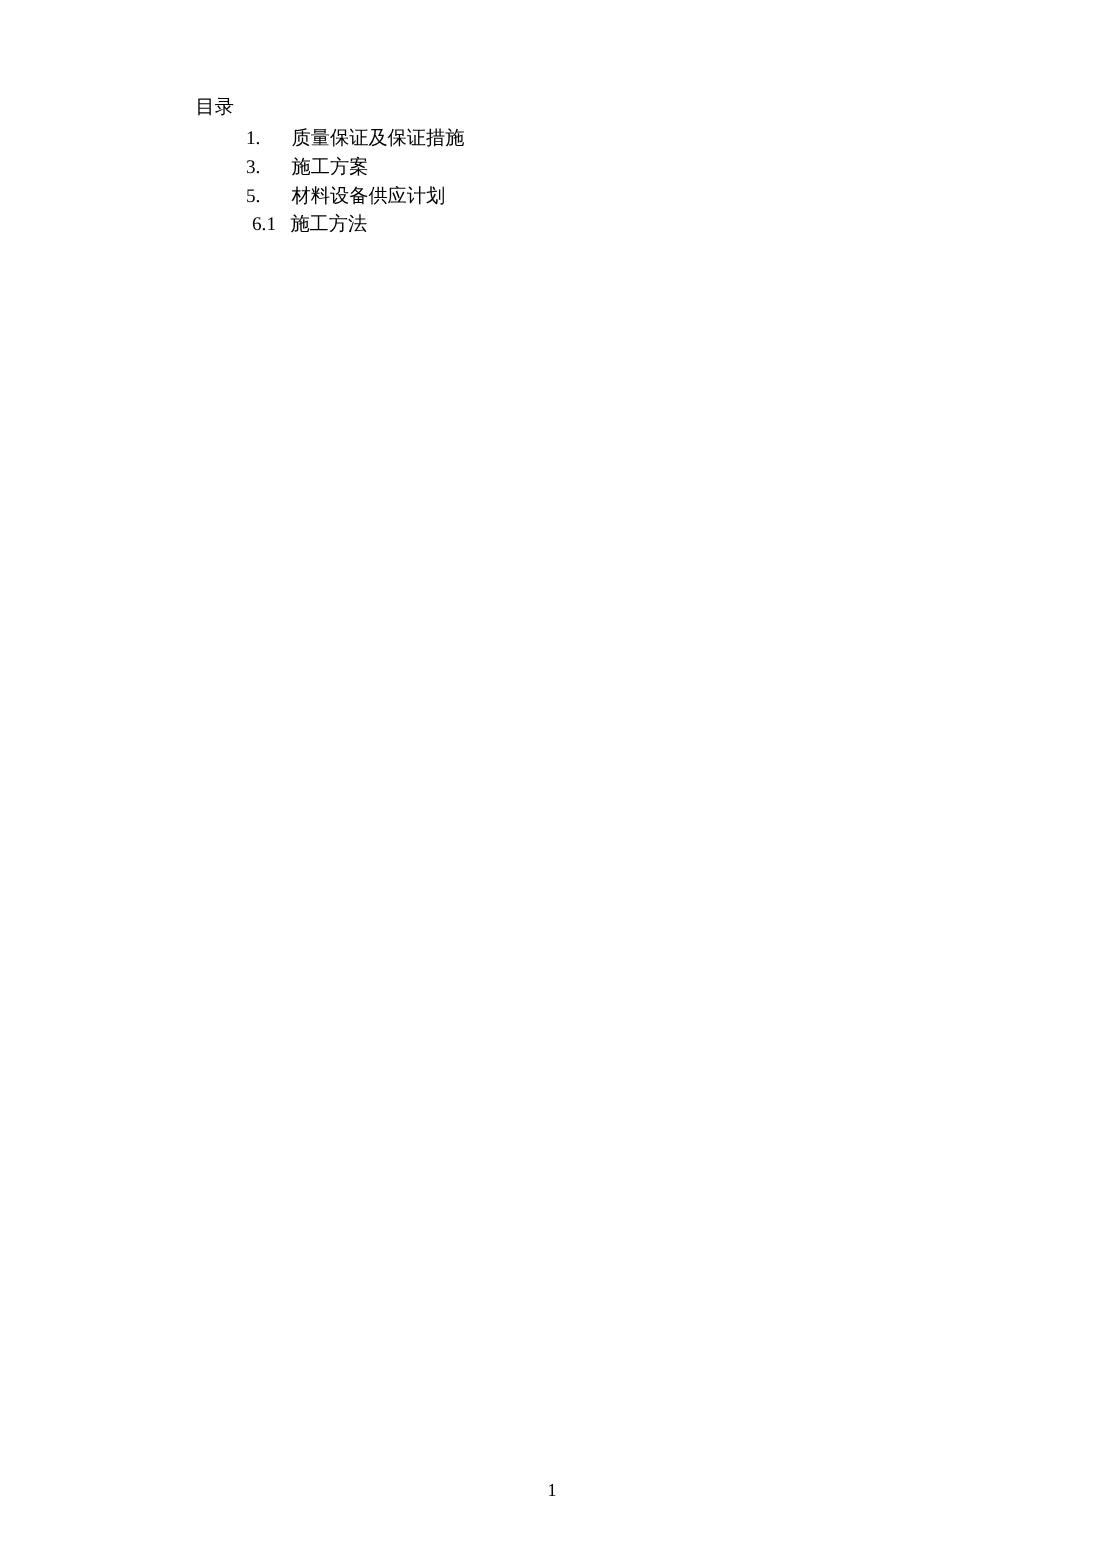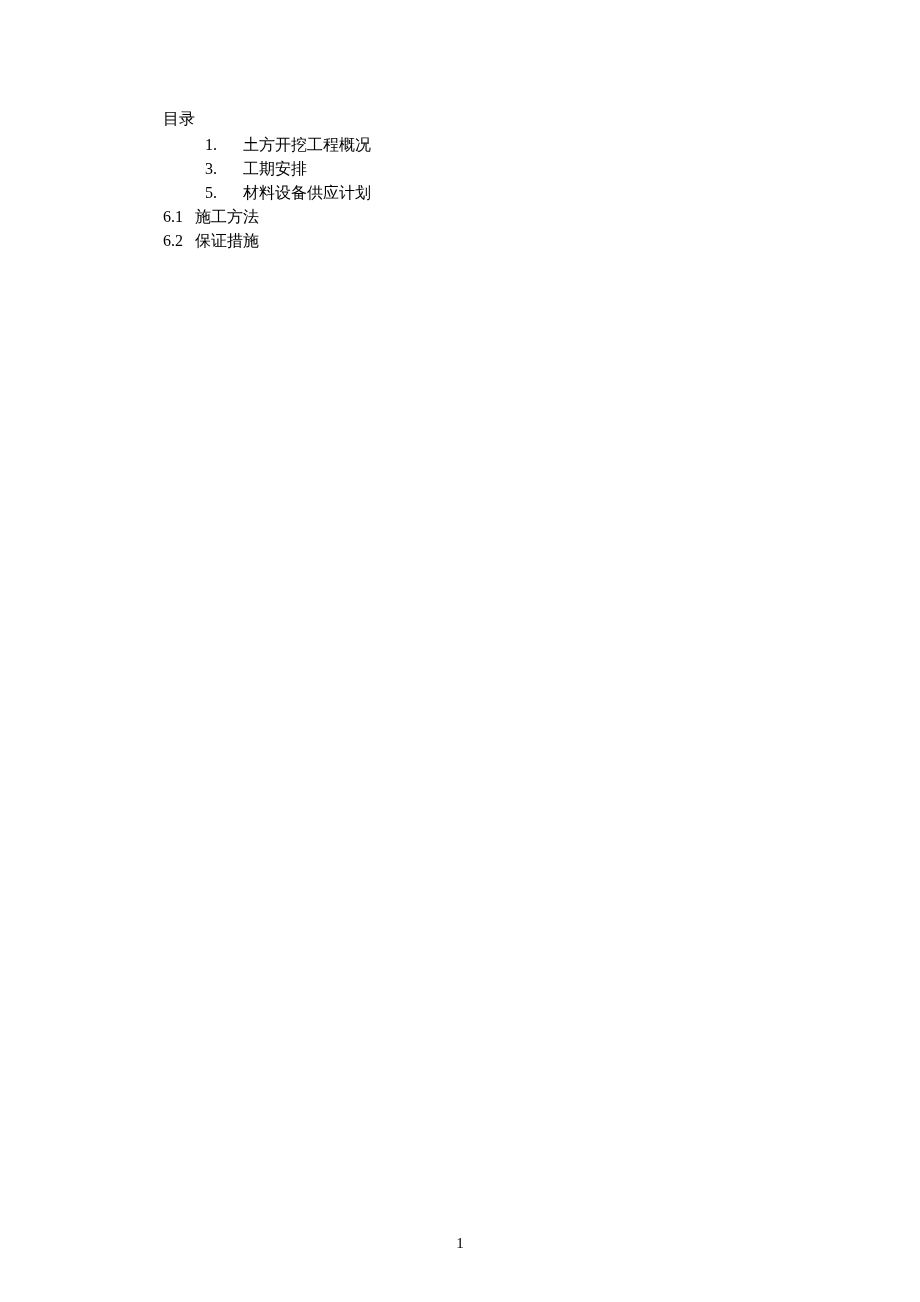--- a/index.html
+++ b/index.html
@@ -10,21 +10,21 @@
     body {
       width: 920px;
       height: 1302px;
       background: #ffffff;
       font-family: "SimSun", "宋体", serif;
       font-size: 16px;
       color: #000000;
       position: relative;
     }
     .content {
-      padding-top: 107px;
+      padding-top: 78px;
       padding-left: 163px;
     }
     .toc-title {
       font-size: 16px;
       line-height: 24px;
       margin-bottom: 2px;
     }
     .toc-item {
       line-height: 24px;
       font-size: 16px;
@@ -39,20 +39,21 @@
       display: inline-block;
       min-width: 26px;
       text-align: left;
       font-family: "Times New Roman", serif;
     }
     .toc-num-sub {
       display: inline-block;
       min-width: 30px;
       text-align: left;
       font-family: "Times New Roman", serif;
+      margin-left: 47px;
     }
     .toc-text {
       padding-left: 12px;
     }
     .toc-text-sub {
       padding-left: 2px;
     }
     .page-number {
       position: absolute;
       bottom: 50px;
@@ -63,29 +64,26 @@
       font-size: 15px;
     }
   </style>
 </head>
 <body>
 
 <div class="content">
   <div class="toc-title">目录</div>
 
   <div class="toc-item toc-item-indent">
-    <span class="toc-num">1.</span><span class="toc-text">土方开挖工程概况</span>
+    <span class="toc-num">1.</span><span class="toc-text">质量保证及保证措施</span>
   </div>
   <div class="toc-item toc-item-indent">
-    <span class="toc-num">3.</span><span class="toc-text">工期安排</span>
+    <span class="toc-num">3.</span><span class="toc-text">施工方案</span>
   </div>
   <div class="toc-item toc-item-indent">
     <span class="toc-num">5.</span><span class="toc-text">材料设备供应计划</span>
   </div>
   <div class="toc-item toc-item-no-indent">
     <span class="toc-num-sub">6.1</span><span class="toc-text-sub">施工方法</span>
   </div>
-  <div class="toc-item toc-item-no-indent">
-    <span class="toc-num-sub">6.2</span><span class="toc-text-sub">保证措施</span>
-  </div>
 </div>
 
 <div class="page-number">1</div>
 
 </body></html>

